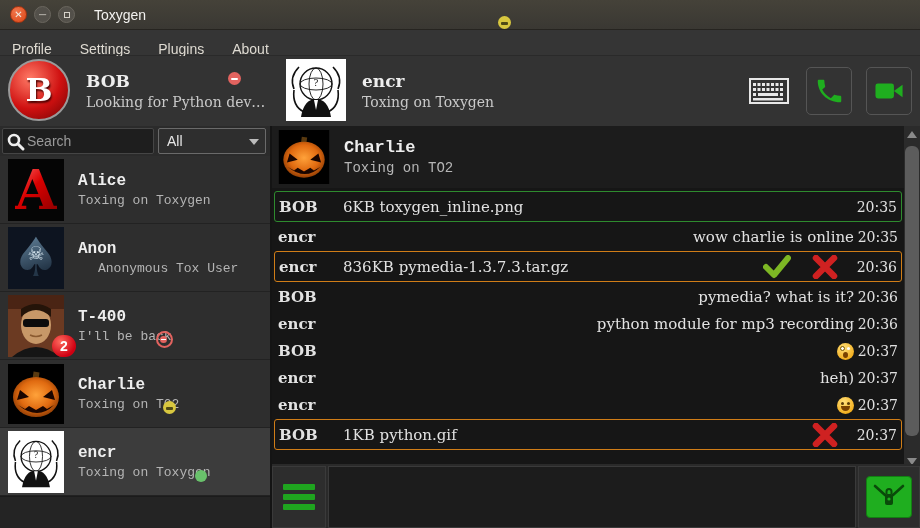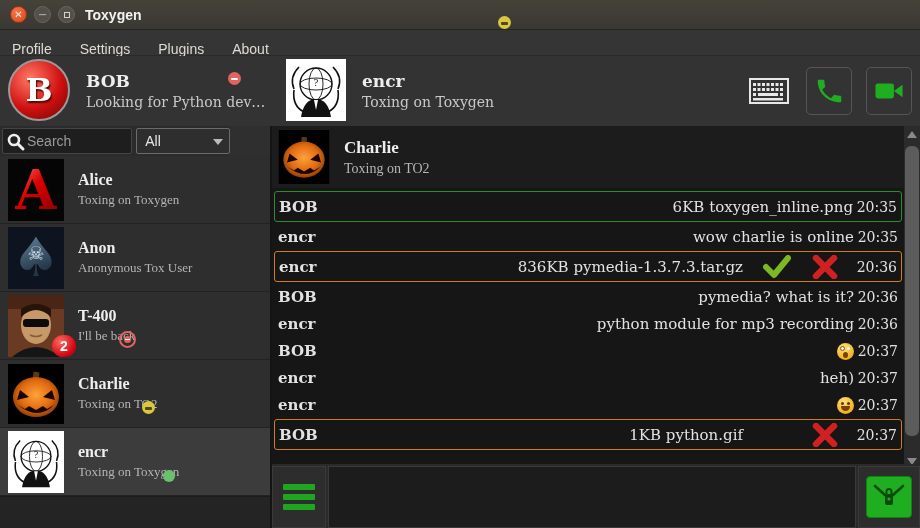--- a/index.html
+++ b/index.html
@@ -14,21 +14,21 @@
     position:absolute; left:0; top:0; width:920px; height:30px;
     background:linear-gradient(#454239,#3a3833); border-bottom:1px solid #262420;
     display:flex; align-items:center;
   }
   .winbtn { width:17px; height:17px; border-radius:50%; margin-left:7px;
     display:flex; align-items:center; justify-content:center;
     font-size:10px; line-height:1; color:#efe9e1; }
   .winbtn.close { background:radial-gradient(circle at 35% 30%,#f1764c,#da4616); border:1px solid #a33310; margin-left:10px;}
   .winbtn.plain { background:#53504a; border:1px solid #6a665e; color:#d6d2ca; }
   .winbtn .sq { width:6px; height:6px; border:1.5px solid #d6d2ca; display:block; }
-  #window-title { margin-left:10px; font-weight:bold; font-size:14px; color:#f2f1ef; }
+  #window-title { margin-left:19px; font-weight:normal; font-size:14px; color:#f2f1ef; }
   
   #menubar {
     position:absolute; left:0; top:30px; width:920px; height:26px;
     background:#353535; display:flex; align-items:center; gap:28px; padding-left:12px;
     border-bottom:1px solid #2a2a2a;
   }
   .menu-item { font-size:14px; color:#dfdbd2; cursor:default;margin-top:12px; }
   
   #toppanel { position:absolute; left:0; top:56px; width:920px; height:70px; background:#333; }
   .profile { position:absolute; display:flex; align-items:center; }
@@ -37,39 +37,39 @@
   .p-avatar { flex:0 0 auto; }
   .p-texts { margin-left:16px; font-family:"DejaVu Serif", serif; }
   .p-name { font-size:17px; font-weight:bold; color:#eee; }
   .p-status-msg { font-size:14px; color:#c9c9c9; margin-top:3px; }
   #self-status-icon { position:absolute; left:228px; top:16px; }
   #call-buttons { position:absolute; right:8px; top:11px; display:flex; align-items:center; gap:14px; }
   .sq-btn { width:46px; height:48px; border:1px solid #555; border-radius:5px;
     display:flex; align-items:center; justify-content:center; background:transparent; cursor:pointer; }
   #keyboard-btn { border:none; width:46px; }
   
-  #search-row { position:absolute; left:0; top:126px; width:230px; height:30px; background:#2b2b2b;
+  #search-row { position:absolute; left:0; top:126px; width:270px; height:30px; background:#2b2b2b;
     display:flex; align-items:center; }
   #search-box { position:relative; width:152px; height:26px; margin-left:2px;
     background:#1e1e1e; border:1px solid #454545; border-radius:2px; }
   #search-box svg { position:absolute; left:3px; top:3px; }
   #search-input { position:absolute; left:24px; top:0; width:124px; height:24px; background:transparent;
     border:none; outline:none; color:#ddd; font-size:14px; font-family:"Liberation Sans",sans-serif; }
   #search-input::placeholder { color:#9a9a9a; }
   #filter-dropdown { position:relative; width:108px; height:26px; margin-left:4px;
     background:#2e2e2e; border:1px solid #6a6a6a; border-radius:2px;
     display:flex; align-items:center; padding-left:8px; font-size:14px; color:#e6e6e6; cursor:pointer; }
   #filter-dropdown .arrow { position:absolute; right:6px; top:10px; width:0; height:0;
     border-left:5px solid transparent; border-right:5px solid transparent; border-top:6px solid #bbb; }
   #contact-list { position:absolute; left:0; top:156px; width:270px; height:340px; background:#262626; }
   .contact-row { position:relative; width:270px; height:68px; background:#2e2e2e;
     border-bottom:1px solid #222; display:flex; align-items:center; cursor:pointer; }
   .contact-row.selected { background:#3c3c3c; }
   .c-avatar-wrap { position:relative; margin-left:8px; flex:0 0 auto; }
-  .c-texts { margin-left:14px; font-family:Liberation Serif, serif; min-width:0; }
+  .c-texts { margin-left:14px; font-family:Liberation Mono, monospace; min-width:0; }
   .c-name { font-size:16px; font-weight:bold; color:#eee; }
   .c-status-msg { font-size:13px; color:#b5b5b5; margin-top:3px; }
   .c-statusicon { position:absolute; right:16px; top:14px; }
   #sidebar-bottom { position:absolute; left:0; top:496px; width:270px; height:32px; background:#242424; border-top:1px solid #1b1b1b; }
   #v-separator { position:absolute; left:270px; top:126px; width:2px; height:402px; background:#141414; }
   
   .avatar { display:block; overflow:hidden; }
   .av-red-b-circle { width:62px; height:62px; border-radius:50%;
     background:radial-gradient(circle at 35% 30%,#ff7a66,#cf1010 55%,#6e0404);
     border:2px solid #9a9a9a; display:flex; align-items:center; justify-content:center; }
@@ -95,21 +95,21 @@
   #chat-avatar { margin-left:6px; }
   #message-list { position:absolute; left:272px; top:188px; width:632px; height:276px; background:#161616;
     padding:2px 2px 0 2px; overflow:hidden; }
   .msg-row { display:flex; align-items:center; min-height:26px; margin-bottom:1px; padding:0 4px;
     font-family:"DejaVu Serif",serif; font-size:15px; color:#e2e2e2; }
   .msg-row.file { min-height:31px; border-radius:3px; margin:1px 0 2px 0; }
   .msg-row.file.border-green { border:1px solid #2e8b2e; }
   .msg-row.file.border-orange { border:1px solid #d07d17; }
   .msg-sender { flex:0 0 60px; font-weight:bold; }
   .msg-body { flex:1 1 auto; min-width:0; padding-left:4px;text-align:right; }
-  .msg-body.center { text-align:right; }
+  .msg-body.center { text-align:left; }
   .msg-actions { flex:0 0 auto; display:flex; justify-content:flex-end; gap:20px; width:96px; margin-right:14px; }
   .msg-actions .act-btn { width:28px; height:24px; background:transparent; border:none; cursor:pointer; padding:0; }
   .msg-time { flex:0 0 44px; text-align:right; font-size:14px; color:#e0e0e0; }
   
   .emoji { position:relative; display:inline-block; width:17px; height:17px; border-radius:50%;
     background:radial-gradient(circle at 40% 30%,#ffe07a 0%,#f2ad1c 75%); vertical-align:middle; }
   .emoji .eyes { position:absolute; top:5px; left:4px; width:3px; height:3px; border-radius:50%;
     background:#5a3b07; box-shadow:6px 0 0 #5a3b07; }
   .emoji.shocked .eyes { top:4px; background:#fff; box-shadow:6px 0 0 #fff; outline:1px solid #7a5a10; }
   .emoji.shocked .mouth { position:absolute; left:6px; top:9px; width:5px; height:6px; border-radius:50%; background:#7a4200; }
@@ -270,21 +270,21 @@
       </div>
       <div class="contact-row">
         <span class="c-avatar-wrap">
           <span class="avatar av-spade-skull">
             <span class="spade">♠</span>
             <span class="skull">☠</span>
           </span>
         </span>
         <span class="c-texts">
           <span class="c-name" style="display: block;">Anon</span>
-          <span class="c-status-msg" style="display: block;">Anonymous Tox User</span>
+          <span class="c-status-msg" style="display: block; margin-left: 20px;">Anonymous Tox User</span>
         </span>
       </div>
       <div class="contact-row">
         <span class="c-avatar-wrap">
           <span class="avatar av-terminator">
             <svg width="56" height="62" viewBox="0 0 56 62">
               <rect width="56" height="62" fill="#6b3a22"></rect>
               <rect width="56" height="14" fill="#4a2414"></rect>
               <ellipse cx="28" cy="30" rx="15" ry="19" fill="#c79868"></ellipse>
               <path d="M13 22 q15-14 30 0 l0-8 q-15-10-30 0 z" fill="#241409"></path>

